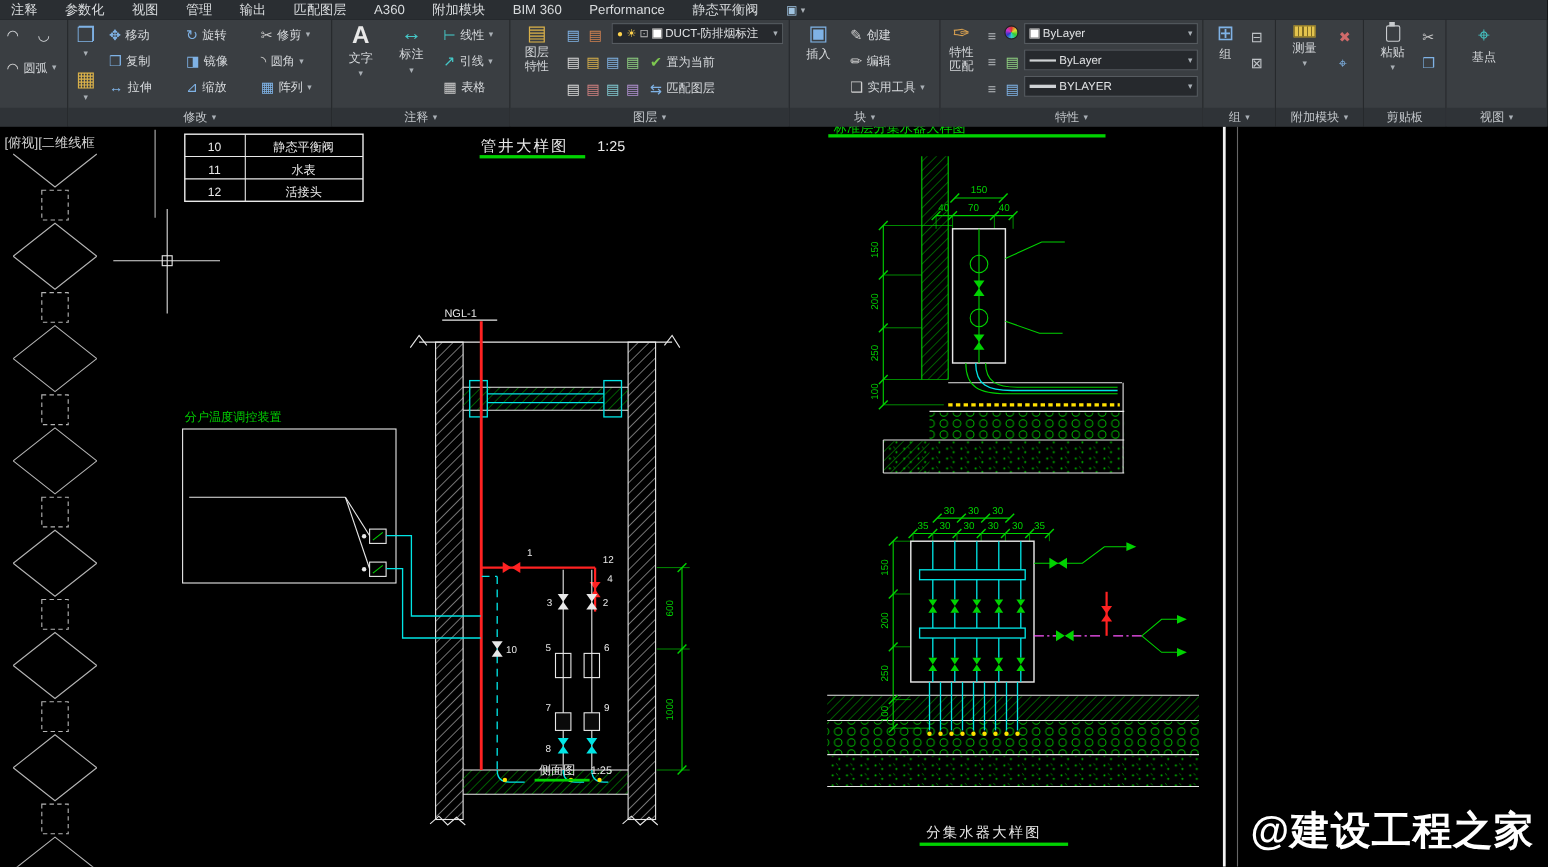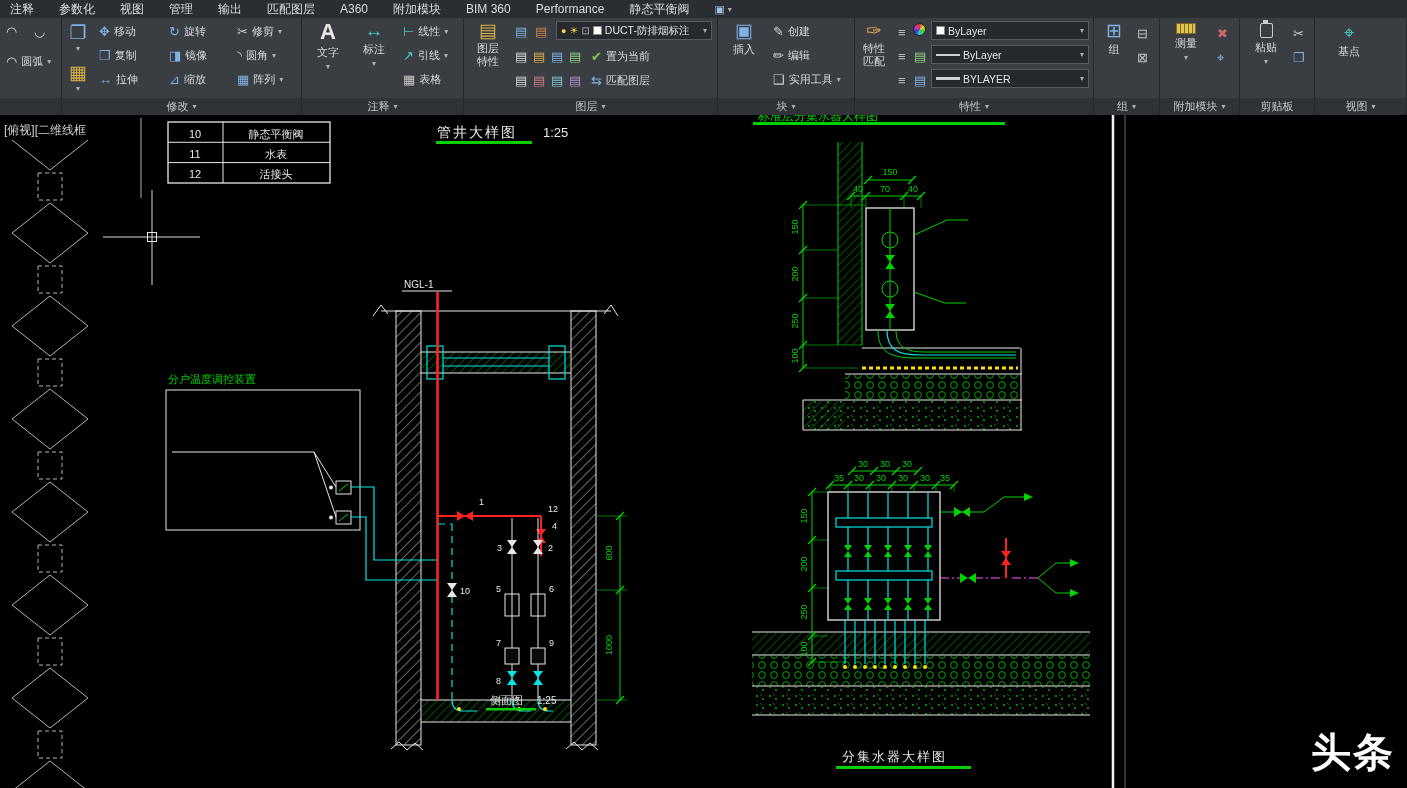--- a/index.html
+++ b/index.html
@@ -790,16 +790,16 @@
       </div>
       <div class="plabel">
           <span>视图</span>
           <span class="caret">▾</span>
         </div>
     </div>
 
   </div>
 
   <div class="watermark">
-    <span class="wm-brand">头条</span>
+    <span class="wm-handle">@建设工程之家</span>
   </div>
 
 </div>
 
 </body></html>

